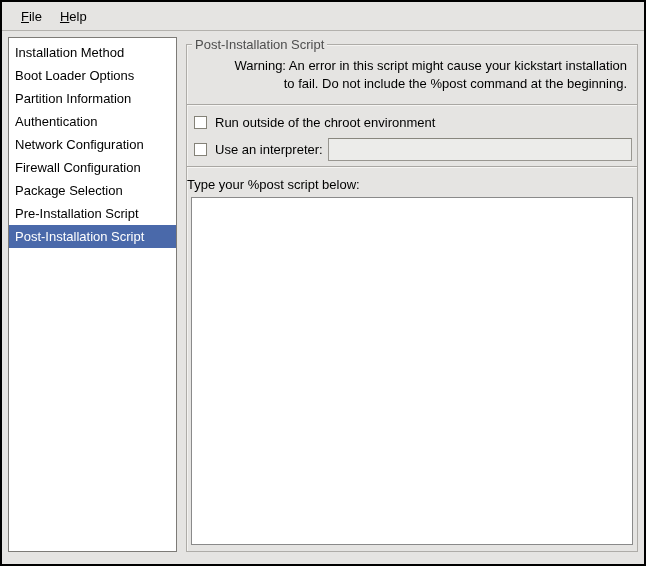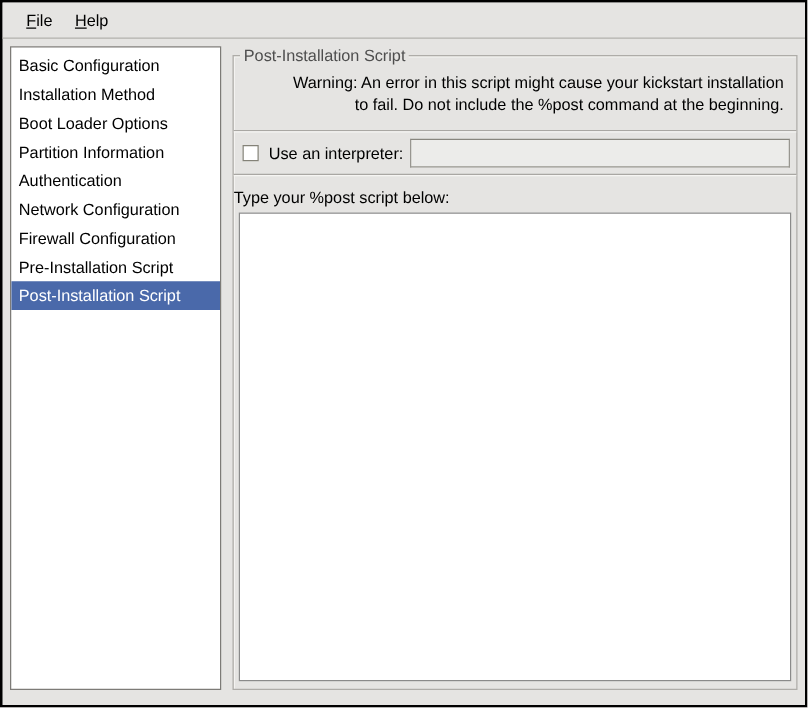--- a/index.html
+++ b/index.html
@@ -147,41 +147,45 @@
 <div class="window">
 
   <div class="menubar">
     <span class="menu-item"><span class="mn">F</span><span>ile</span></span>
     <span class="menu-item"><span class="mn">H</span><span>elp</span></span>
   </div>
 
   <div class="content">
 
     <div class="sidebar">
-      <div class="list-item">Basic Configuration</div>
       <div class="list-item">Installation Method</div>
       <div class="list-item">Boot Loader Options</div>
       <div class="list-item">Partition Information</div>
       <div class="list-item">Authentication</div>
       <div class="list-item">Network Configuration</div>
       <div class="list-item">Firewall Configuration</div>
+      <div class="list-item">Package Selection</div>
       <div class="list-item">Pre-Installation Script</div>
       <div class="list-item selected">Post-Installation Script</div>
     </div>
 
     <div class="frame">
       <span class="frame-title">Post-Installation Script</span>
 
       <div class="warning">
         <div>Warning: An error in this script might cause your kickstart installation</div>
         <div>to fail. Do not include the %post command at the beginning.</div>
       </div>
 
       <div class="hsep"></div>
 
+      <div class="check-row">
+        <span class="checkbox" role="checkbox" aria-checked="false"></span>
+        <span class="check-label">Run outside of the chroot environment</span>
+      </div>
 
       <div class="check-row">
         <span class="checkbox" role="checkbox" aria-checked="false"></span>
         <span class="check-label">Use an interpreter:</span>
         <input class="entry" type="text" value="" style="">
       </div>
 
       <div class="hsep"></div>
 
       <div class="script-label">Type your %post script below:</div>

